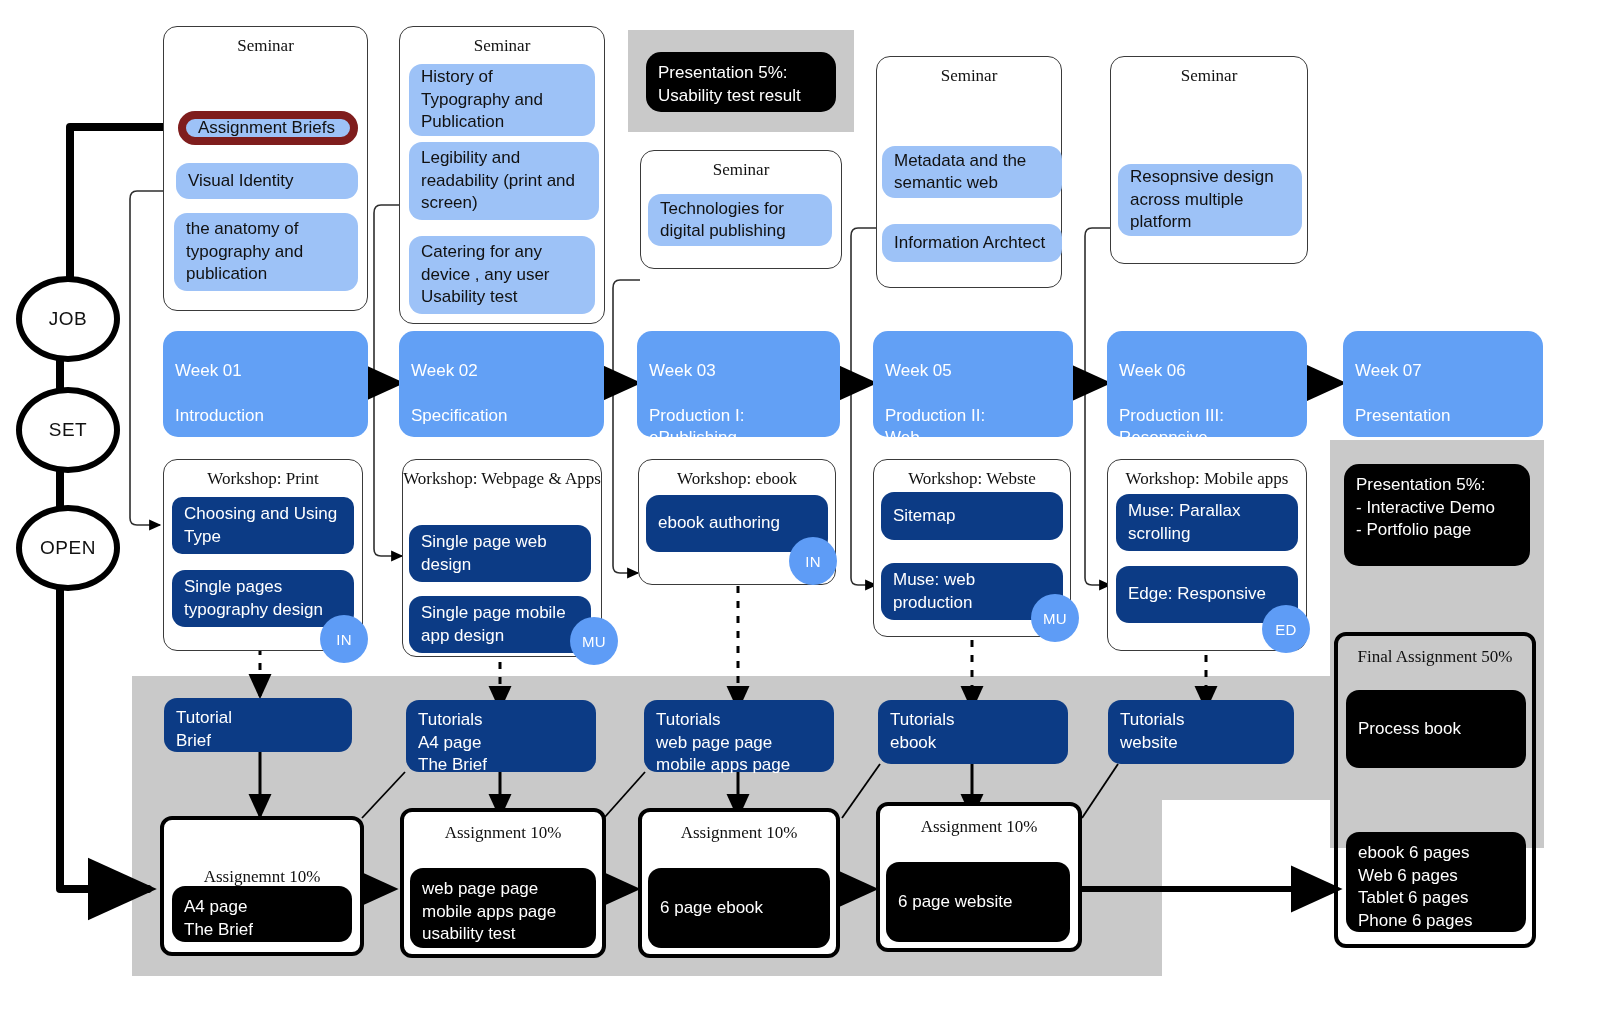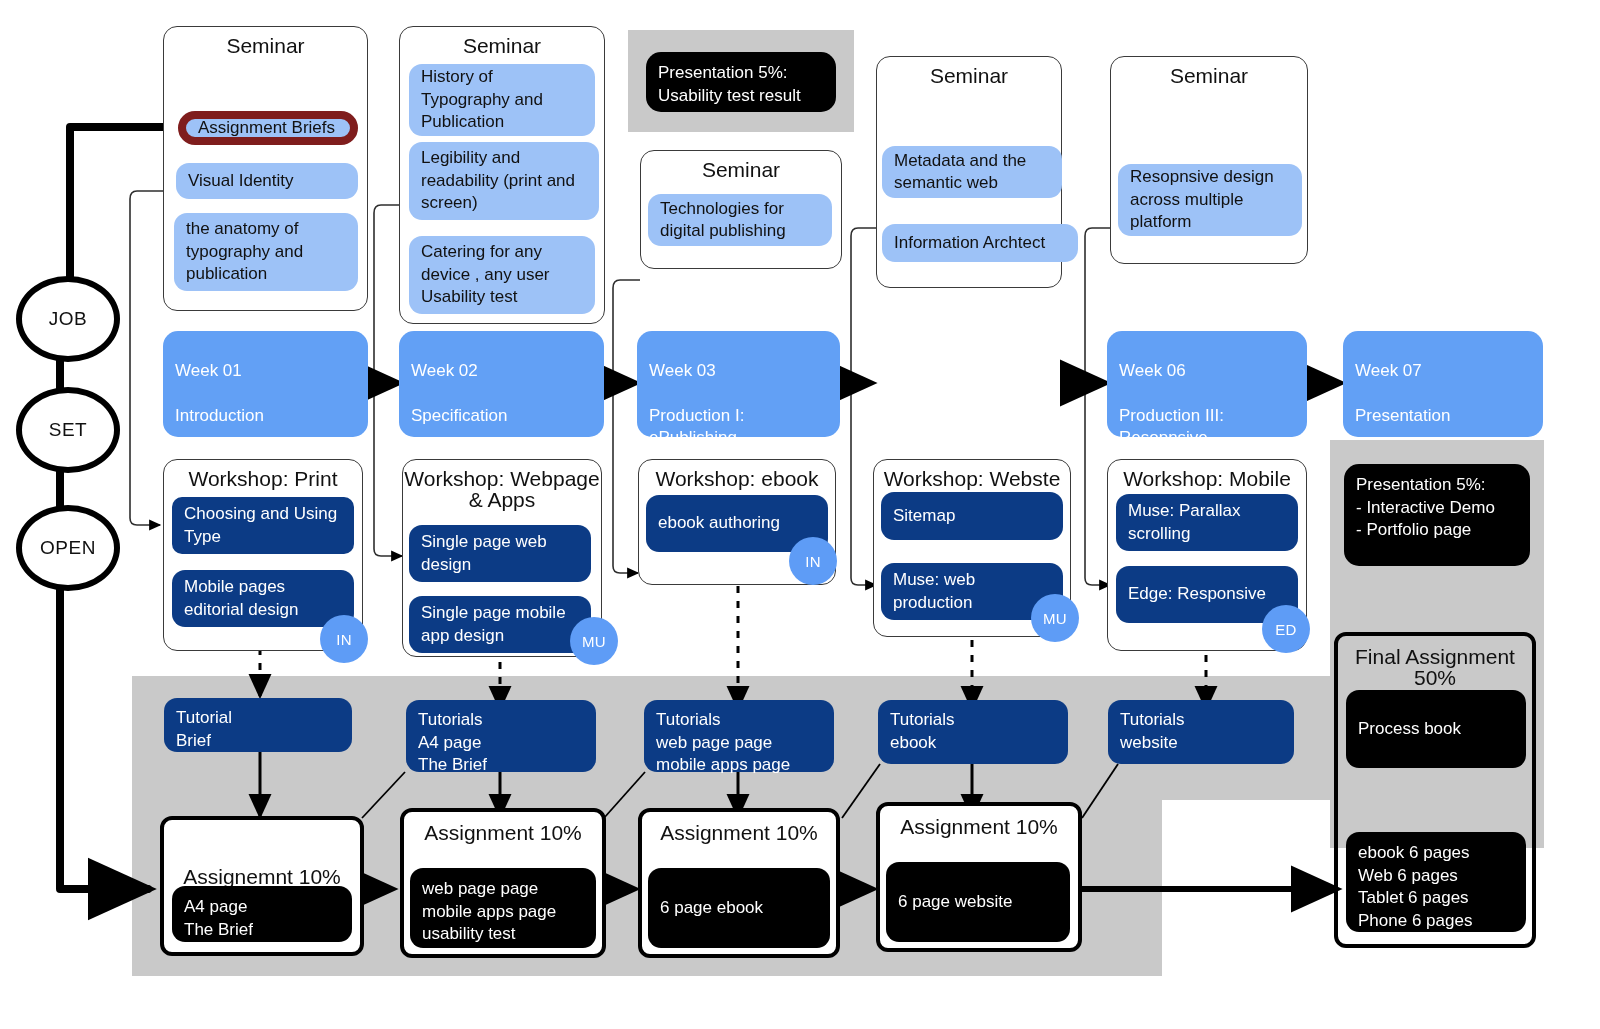--- a/index.html
+++ b/index.html
@@ -9,21 +9,21 @@
   #stage{position:absolute;left:0;top:0;width:1600px;height:1029px;}
   .abs{position:absolute;box-sizing:border-box;}
 
   
   .graypanel{background:#c9c9c9;}
 
   
   .group{background:#fff;border:1.4px solid #3a3a3a;border-radius:14px;}
   .group.heavy{border:4px solid #000;border-radius:12px;}
   .group-title{position:absolute;left:0;right:0;text-align:center;
-               font-size:21px;color:#111;line-height:21px;}
+               font-size:17px;color:#111;line-height:21px;font-family:Liberation Serif, serif;}
 
   
   .pill{position:absolute;box-sizing:border-box;border-radius:13px;
         display:flex;align-items:center;padding:6px 12px;
         font-size:17px;line-height:22.5px;}
   .pill.lightblue{background:#9dc2f7;color:#111;}
   .pill.weekblue{background:#62a0f5;color:#fff;align-items:flex-start;}
   .pill.navy{background:#0c3b85;color:#fff;}
   .pill.black{background:#000;color:#fff;align-items:flex-start;padding-top:10px;}
   .pill.black.mid{align-items:center;padding-top:6px;}
@@ -169,21 +169,21 @@
   <div class="pill lightblue" style="left:648px;top:194px;width:184px;height:52px;">
     <span class="ptxt">Technologies for digital publishing</span>
   </div>
 
   <div class="abs group" style="left:876px;top:56px;width:186px;height:232px;">
     <div class="group-title" style="top:8px;">Seminar</div>
   </div>
   <div class="pill lightblue" style="left:882px;top:146px;width:180px;height:52px;">
     <span class="ptxt">Metadata and the semantic web</span>
   </div>
-  <div class="pill lightblue" style="left:882px;top:224px;width:196px;height:38px;">
+  <div class="pill lightblue" style="left:882px;top:224px;width:180px;height:38px;">
     <span class="ptxt">Information Archtect</span>
   </div>
 
   <div class="abs group" style="left:1110px;top:56px;width:198px;height:208px;">
     <div class="group-title" style="top:8px;">Seminar</div>
   </div>
   <div class="pill lightblue" style="left:1118px;top:164px;width:184px;height:72px;">
     <span class="ptxt">Resopnsive design across multiple platform</span>
   </div>
 
@@ -199,20 +199,27 @@
       <span class="weekline2">Specification</span>
     </span>
   </div>
   <div class="pill weekblue" style="left:637px;top:331px;width:203px;height:106px;border-radius:15px;">
     <span class="ptxt">
       <span class="weekline1">Week 03</span>
       <span class="weekline2">Production I:
 ePublishing</span>
     </span>
   </div>
+  <div class="pill weekblue" style="left:873px;top:331px;width:200px;height:106px;border-radius:15px;">
+    <span class="ptxt">
+      <span class="weekline1">Week 05</span>
+      <span class="weekline2">Production II:
+Web</span>
+    </span>
+  </div>
   <div class="pill weekblue" style="left:1107px;top:331px;width:200px;height:106px;border-radius:15px;">
     <span class="ptxt">
       <span class="weekline1">Week 06</span>
       <span class="weekline2">Production III:
 Resopnsive</span>
     </span>
   </div>
   <div class="pill weekblue" style="left:1343px;top:331px;width:200px;height:106px;border-radius:15px;">
     <span class="ptxt">
       <span class="weekline1">Week 07</span>
@@ -220,21 +227,21 @@
     </span>
   </div>
 
   <div class="abs group" style="left:163px;top:459px;width:200px;height:192px;">
     <div class="group-title" style="top:8px;">Workshop: Print</div>
   </div>
   <div class="pill navy" style="left:172px;top:497px;width:182px;height:57px;border-radius:10px;">
     <span class="ptxt">Choosing and Using Type</span>
   </div>
   <div class="pill navy" style="left:172px;top:570px;width:182px;height:57px;">
-    <span class="ptxt">Mobile pages editorial design</span>
+    <span class="ptxt">Single pages typography design</span>
   </div>
   <div class="badge" style="left:320px;top:615px;width:48px;height:48px;">
     <span>IN</span>
   </div>
 
   <div class="abs group" style="left:402px;top:459px;width:200px;height:198px;">
     <div class="group-title" style="top:8px;">Workshop: Webpage &amp; Apps</div>
   </div>
   <div class="pill navy" style="left:409px;top:525px;width:182px;height:57px;">
     <span class="ptxt">Single page web design</span>

